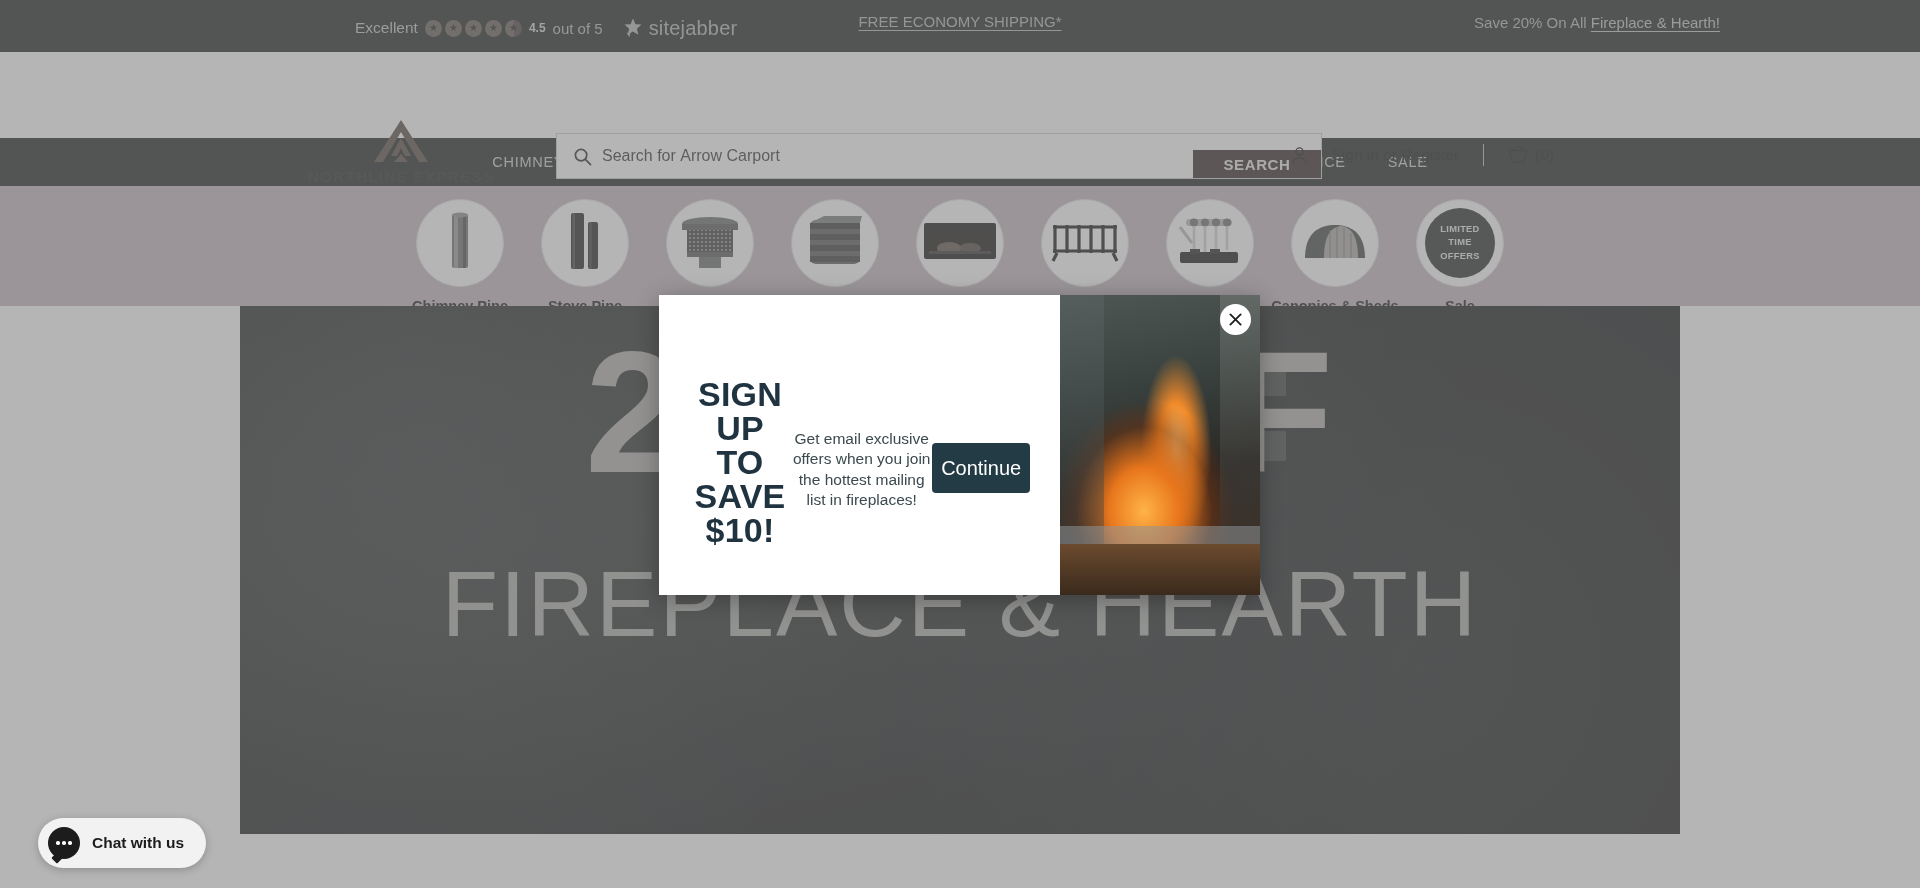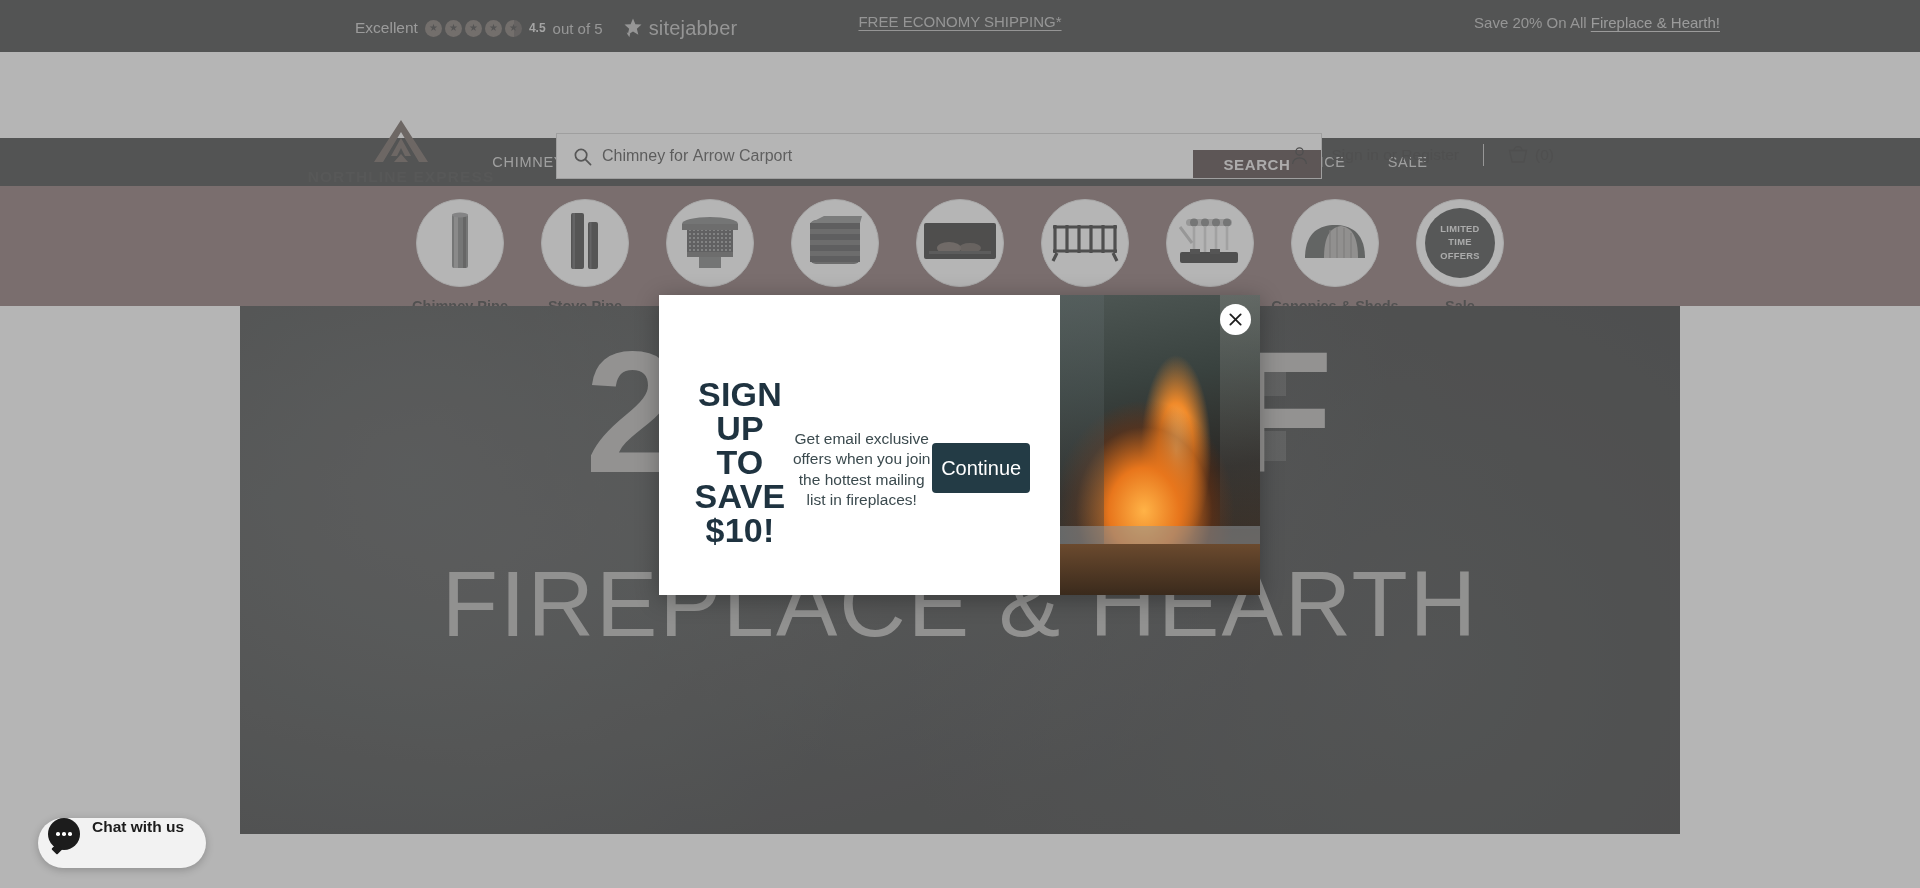--- a/index.html
+++ b/index.html
@@ -122,21 +122,21 @@
     display: flex; align-items: center; justify-content: center;
     gap: 42px;
   }
   .nav-item {
     font-size: 14.5px; letter-spacing: .7px; color: #ccd1cf;
     cursor: pointer; text-transform: uppercase;
   }
 
   
   .cats {
-    height: 120px; background: #ef4444;
+    height: 120px; background: #f9a8d4;
     display: flex; align-items: flex-start; justify-content: center;
     gap: 37px; padding-top: 13px;
   }
   .cat { width: 88px; display: flex; flex-direction: column; align-items: center; cursor: pointer; }
   .cat-circle {
     width: 88px; height: 88px; border-radius: 50%;
     border: 1px solid #e2e2e2;
     display: flex; align-items: center; justify-content: center;
     overflow: hidden; background: #fff;
   }
@@ -268,21 +268,21 @@
   }
   .close-btn svg { width: 15px; height: 15px; }
 
   
   #chat {
     position: absolute; left: 38px; bottom: 20px;
     z-index: 61;
     height: 50px; padding: 0 22px 0 10px;
     background: #f2f2f2;
     border-radius: 25px;
-    display: flex; align-items: flex-start; gap: 12px;
+    display: flex; align-items: center; gap: 12px;
     box-shadow: 0 2px 8px rgba(0,0,0,.22);
     cursor: pointer;
   }
   .chat-bubble {
     width: 32px; height: 32px; border-radius: 50%;
     background: #1c1c1c;
     display: flex; align-items: center; justify-content: center;
     position: relative;
   }
   .chat-dots { display: flex; gap: 2.5px; }
@@ -345,21 +345,21 @@
       </div>
 
       <div class="searchwrap">
         <div class="search-field">
           <span class="search-icon">
             <svg viewBox="0 0 20 20" width="19" height="19" fill="none" stroke="#2f2f2f" stroke-width="1.8">
               <circle cx="8.5" cy="8.5" r="6"></circle>
                 <line x1="13" y1="13" x2="18.5" y2="18.5" stroke-linecap="round"></line>
             </svg>
           </span>
-          <span class="search-ph"><span>Chimney for </span><span class="strong">Arrow Carport</span></span>
+          <span class="search-ph"><span>Search for </span><span class="strong">Arrow Carport</span></span>
         </div>
         <button class="search-btn">SEARCH</button>
       </div>
 
       <div class="account">
         <span class="person-icon">
           <svg viewBox="0 0 17 19" width="17" height="19" fill="none" stroke="#1e1e1e" stroke-width="1.3">
             <circle cx="8.5" cy="5.5" r="3.6"></circle>
               <path d="M1.6 18c0-3.8 3.1-6.2 6.9-6.2s6.9 2.4 6.9 6.2"></path>
           </svg>

